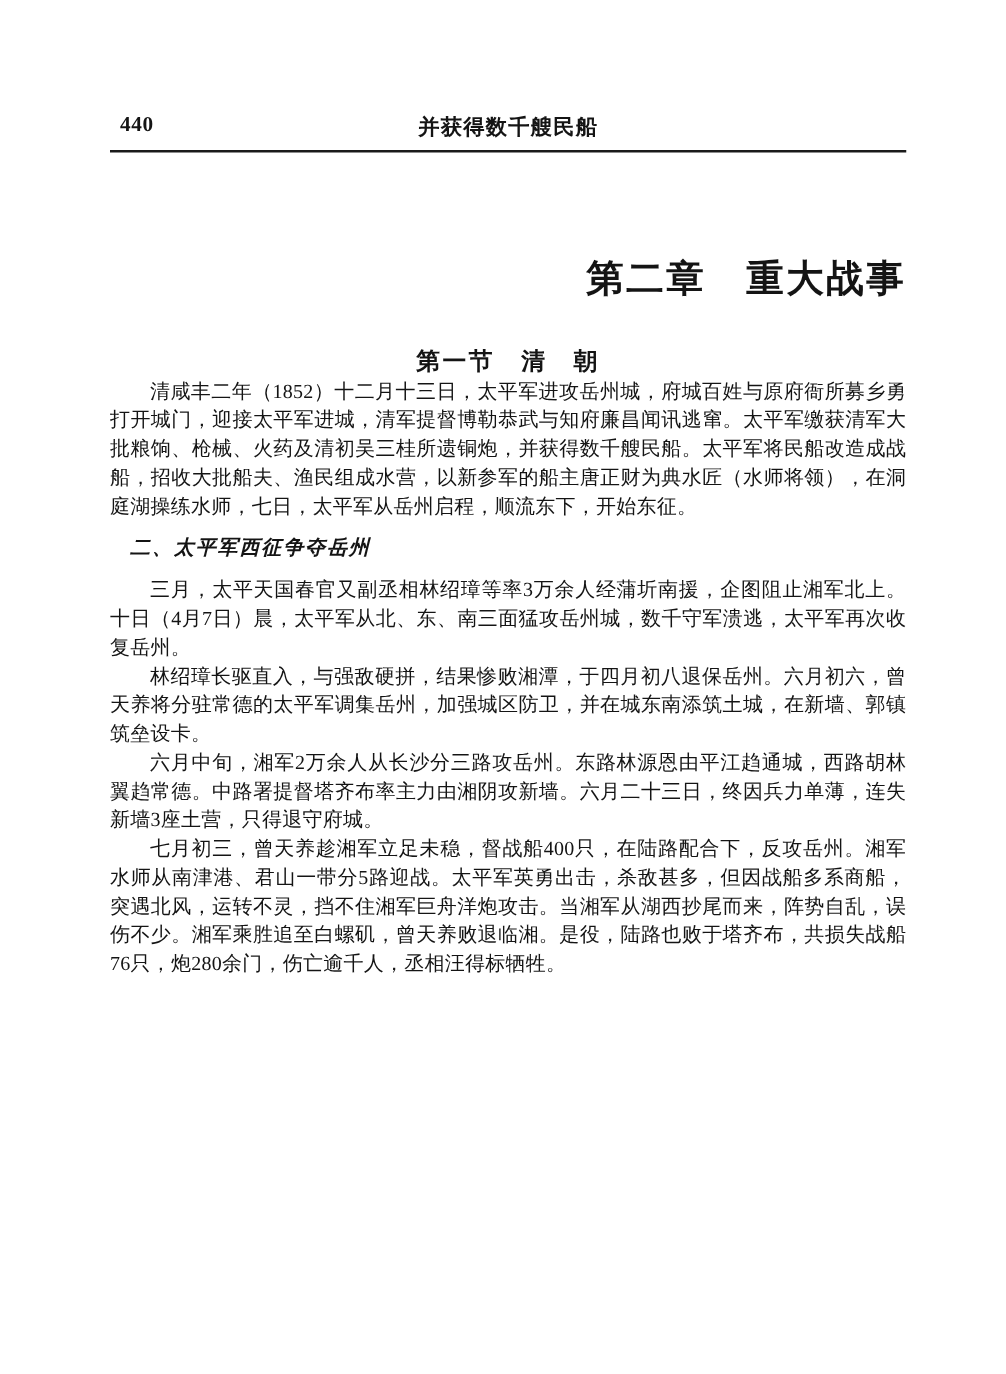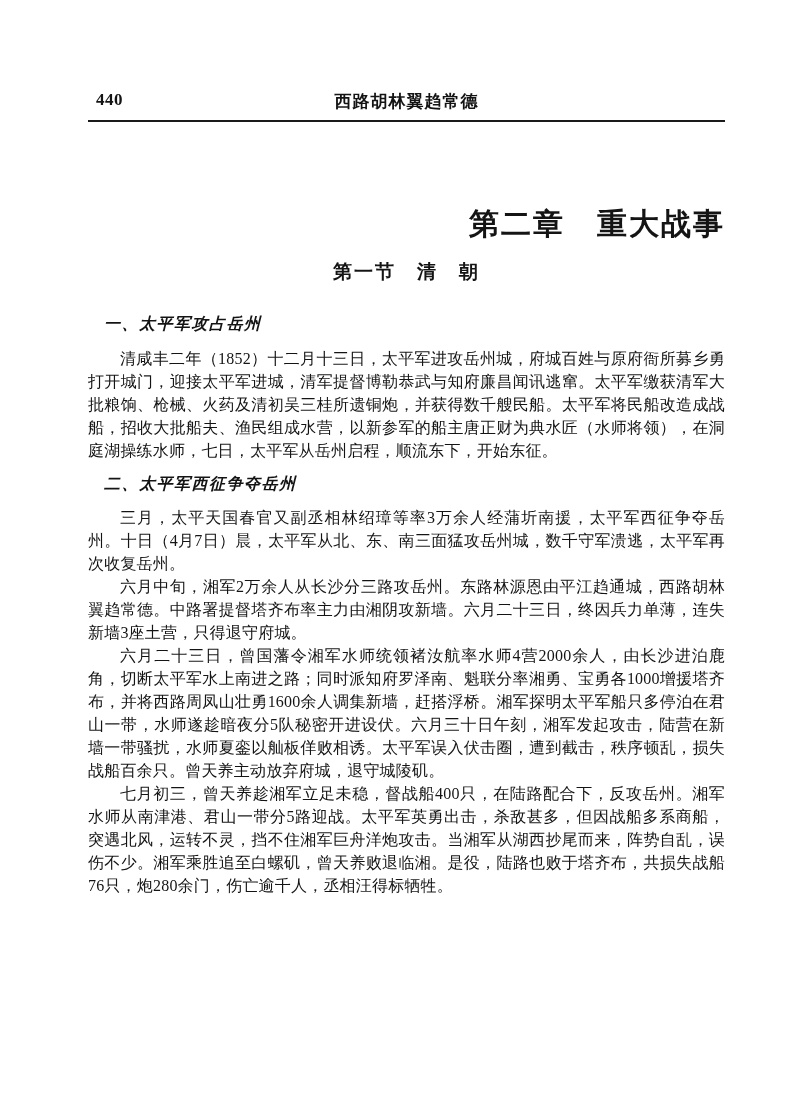--- a/index.html
+++ b/index.html
@@ -49,21 +49,21 @@
   .chapter-title {
     margin: 84px 0 0 0;
     text-align: right;
     font-family: "Liberation Sans", "DejaVu Sans", sans-serif;
     font-size: 30px;
     font-weight: 700;
     letter-spacing: 2px;
     line-height: 36px;
   }
   .section-title {
-    margin: 18px 0 0 0;
+    margin: 36px 0 0 0;
     text-align: center;
     font-family: "Liberation Sans", "DejaVu Sans", sans-serif;
     font-size: 19px;
     font-weight: 700;
     letter-spacing: 2px;
     line-height: 24px;
   }
   
   .sub-heading {
     margin: 30px 0 13px 0;
@@ -90,33 +90,32 @@
     font-family: Liberation Serif, serif;
   }
 </style>
 </head>
 <body>
 
 <div class="sheet">
 
   <header class="running-head">
     <span class="folio">440</span>
-    <div class="running-title">西路胡林翼趋常德</div>
+    <div class="running-title">并获得数千艘民船</div>
   </header>
 
   <hr class="head-rule">
 
   <h1 class="chapter-title">第二章　重大战事</h1>
 
   <h2 class="section-title">第一节　清　朝</h2>
 
-  <h3 class="sub-heading">一、太平军攻占岳州</h3>
 
   <p class="body-para">清咸丰二年（1852）十二月十三日，太平军进攻岳州城，府城百姓与原府衙所募乡勇打开城门，迎接太平军进城，清军提督博勒恭武与知府廉昌闻讯逃窜。太平军缴获清军大批粮饷、枪械、火药及清初吴三桂所遗铜炮，并获得数千艘民船。太平军将民船改造成战船，招收大批船夫、渔民组成水营，以新参军的船主唐正财为典水匠（水师将领），在洞庭湖操练水师，七日，太平军从岳州启程，顺流东下，开始东征。</p>
 
   <h3 class="sub-heading second">二、太平军西征争夺岳州</h3>
 
-  <p class="body-para">三月，太平天国春官又副丞相林绍璋等率3万余人经蒲圻南援，太平军西征争夺岳州。十日（4月7日）晨，太平军从北、东、南三面猛攻岳州城，数千守军溃逃，太平军再次收复岳州。</p>
+  <p class="body-para">三月，太平天国春官又副丞相林绍璋等率3万余人经蒲圻南援，企图阻止湘军北上。十日（4月7日）晨，太平军从北、东、南三面猛攻岳州城，数千守军溃逃，太平军再次收复岳州。</p>
+  <p class="body-para">林绍璋长驱直入，与强敌硬拼，结果惨败湘潭，于四月初八退保岳州。六月初六，曾天养将分驻常德的太平军调集岳州，加强城区防卫，并在城东南添筑土城，在新墙、郭镇筑垒设卡。</p>
   <p class="body-para">六月中旬，湘军2万余人从长沙分三路攻岳州。东路林源恩由平江趋通城，西路胡林翼趋常德。中路署提督塔齐布率主力由湘阴攻新墙。六月二十三日，终因兵力单薄，连失新墙3座土营，只得退守府城。</p>
-  <p class="body-para">六月二十三日，曾国藩令湘军水师统领褚汝航率水师4营2000余人，由长沙进泊鹿角，切断太平军水上南进之路；同时派知府罗泽南、魁联分率湘勇、宝勇各1000增援塔齐布，并将西路周凤山壮勇1600余人调集新墙，赶搭浮桥。湘军探明太平军船只多停泊在君山一带，水师遂趁暗夜分5队秘密开进设伏。六月三十日午刻，湘军发起攻击，陆营在新墙一带骚扰，水师夏銮以舢板佯败相诱。太平军误入伏击圈，遭到截击，秩序顿乱，损失战船百余只。曾天养主动放弃府城，退守城陵矶。</p>
   <p class="body-para">七月初三，曾天养趁湘军立足未稳，督战船400只，在陆路配合下，反攻岳州。湘军水师从南津港、君山一带分5路迎战。太平军英勇出击，杀敌甚多，但因战船多系商船，突遇北风，运转不灵，挡不住湘军巨舟洋炮攻击。当湘军从湖西抄尾而来，阵势自乱，误伤不少。湘军乘胜追至白螺矶，曾天养败退临湘。是役，陆路也败于塔齐布，共损失战船76只，炮280余门，伤亡逾千人，丞相汪得标牺牲。</p>
 
 </div>
 
 </body></html>

